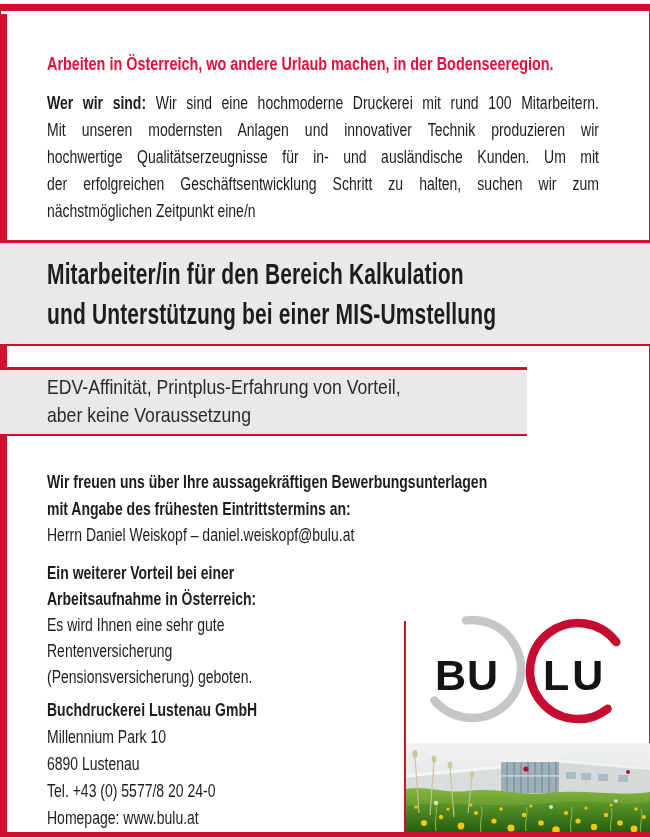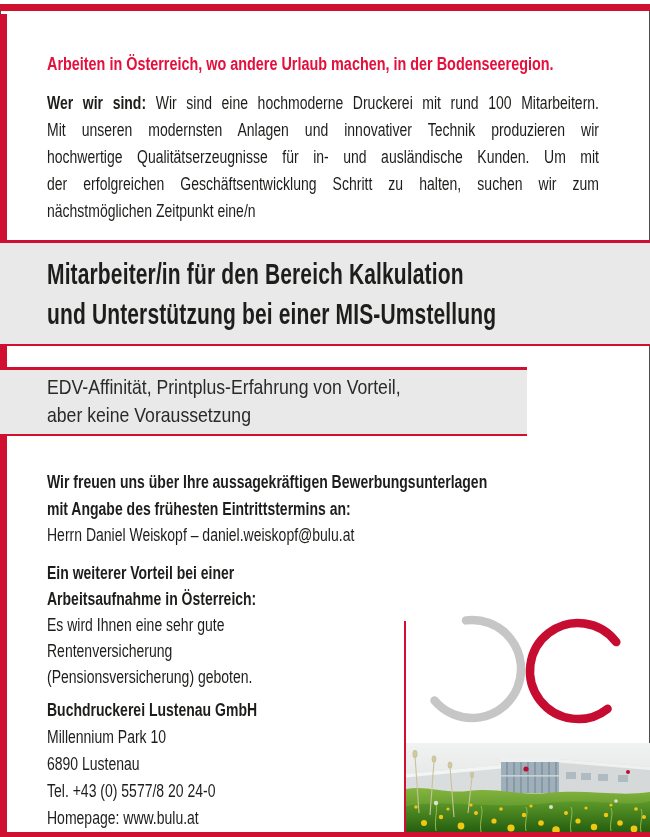--- a/index.html
+++ b/index.html
@@ -105,20 +105,22 @@
     <div class="nw">Tel. +43 (0) 5577/8 20 24-0</div>
     <div class="nw">Homepage: www.bulu.at</div>
   </div>
 
   <div class="logo-divider"></div>
 
   <svg class="logo-mark" viewBox="0 0 210 130" aria-hidden="true">
     <path d="M46.0 13.4 A49 49 0 1 1 14.5 93.5" fill="none" stroke="#c6c6c6" stroke-width="8.5" stroke-linecap="round"></path>
     <path d="M196.3 35.1 A48 48 0 1 0 187.6 101.8" fill="none" stroke="#c60c30" stroke-width="8.5" stroke-linecap="round"></path>
   </svg>
+  <div class="logo-word logo-bu">BU</div>
+  <div class="logo-word logo-lu">LU</div>
 
   <svg class="photo" viewBox="0 0 244 90" preserveAspectRatio="none" aria-hidden="true">
     <defs>
       <linearGradient id="sky" x1="0" y1="0" x2="0" y2="1">
         <stop offset="0" stop-color="#f1f3f2"></stop>
           <stop offset="1" stop-color="#dde2e1"></stop>
       </linearGradient>
       <linearGradient id="g1" x1="0" y1="0" x2="0" y2="1">
         <stop offset="0" stop-color="#85b53f"></stop>
           <stop offset="1" stop-color="#3a7a17"></stop>

